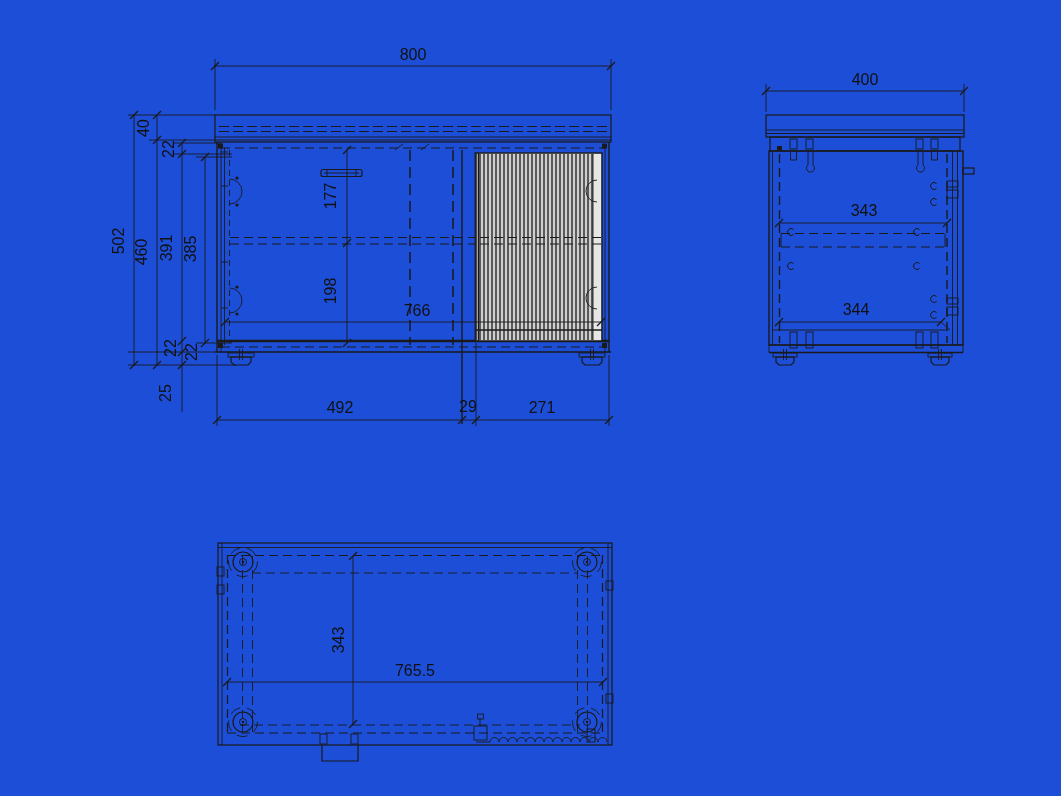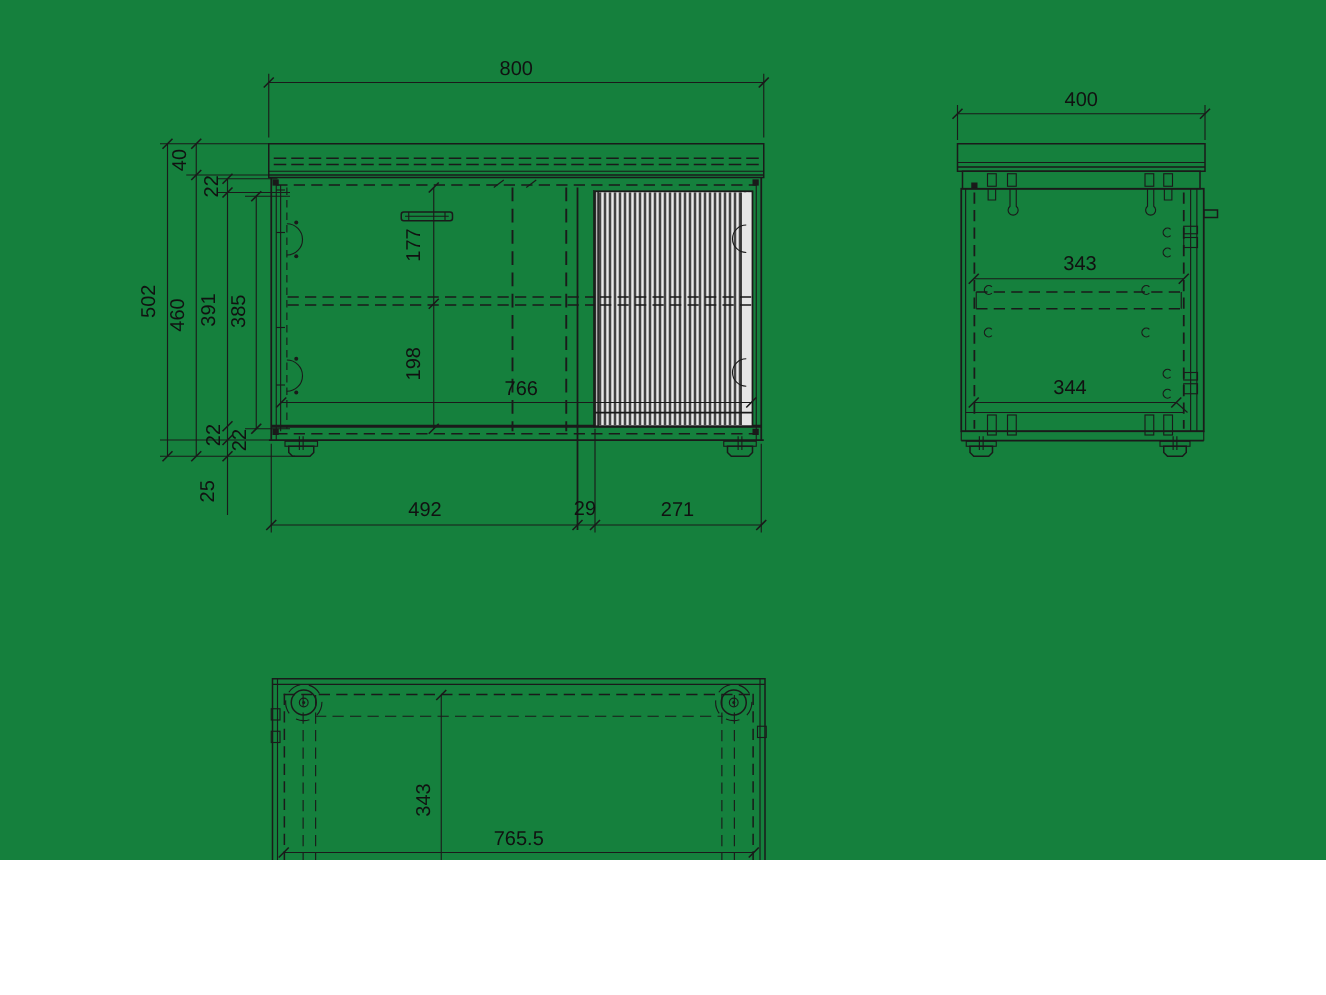--- a/index.html
+++ b/index.html
@@ -1,16 +1,16 @@
 <!DOCTYPE html>
 <html><head>
 <meta charset="utf-8">
 <style>
   html,body{margin:0;padding:0;background:#ffffff;}
-  .stage{position:relative;width:1061px;height:688px;background:#15803d;overflow:hidden;}
+  .stage{position:relative;width:1061px;height:796px;background:#1d4ed8;overflow:hidden;}
   .ln{stroke:#1a1a1a;stroke-width:1.2;fill:none;}
   .thin{stroke-width:0.9;}
   .med{stroke-width:1.4;}
   .thick{stroke-width:2.4;}
   .dash{stroke-dasharray:9,5;}
   .dashb{stroke-dasharray:11,6;stroke-width:1.5;}
   .dashs{stroke-dasharray:6,4;}
   .tk{stroke:#1a1a1a;stroke-width:1.3;}
   .dim{font-family:"Liberation Sans",sans-serif;font-size:16px;fill:#111;text-anchor:middle;}
   .fillb{fill:#1a1a1a;stroke:none;}

